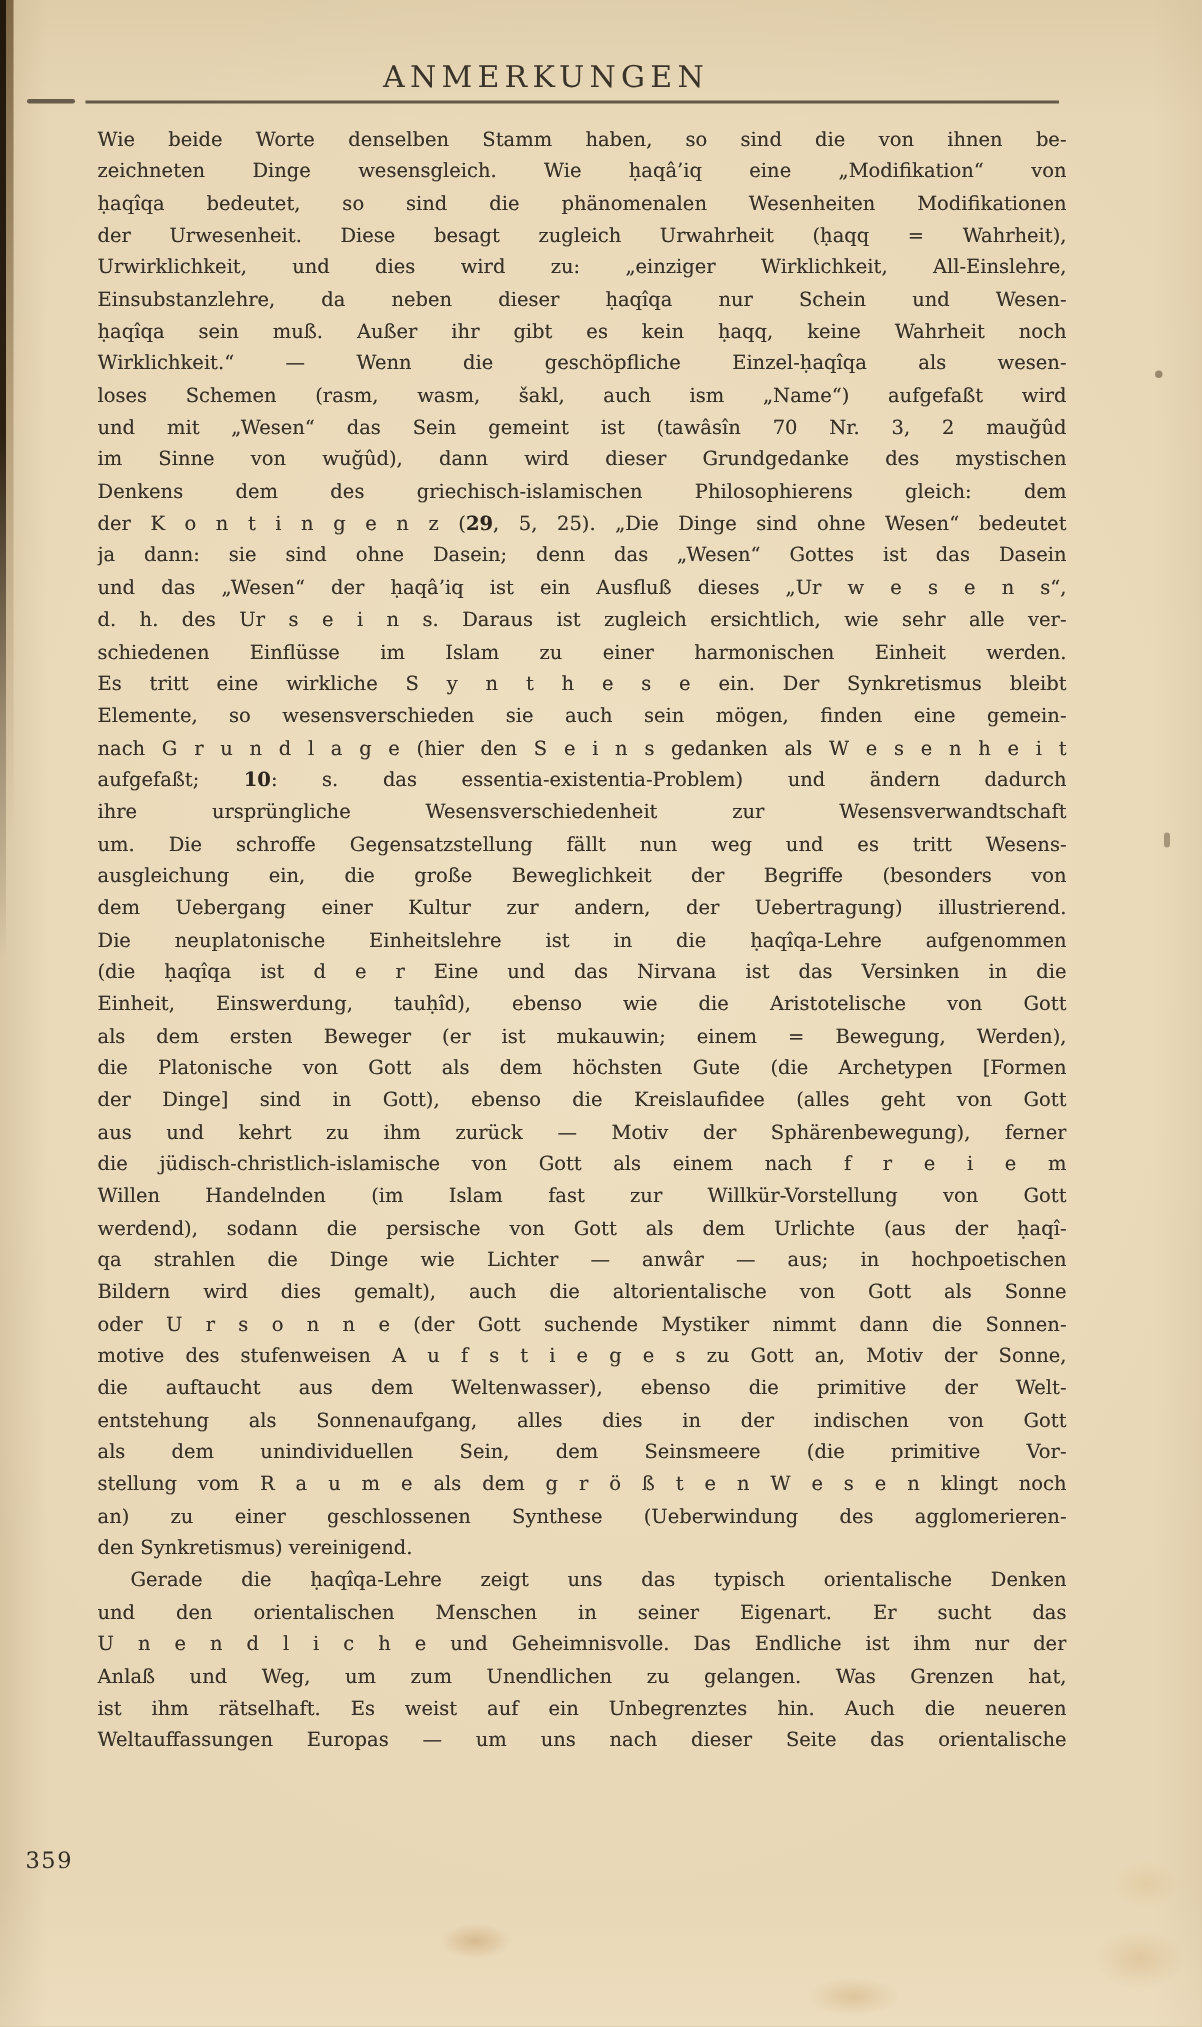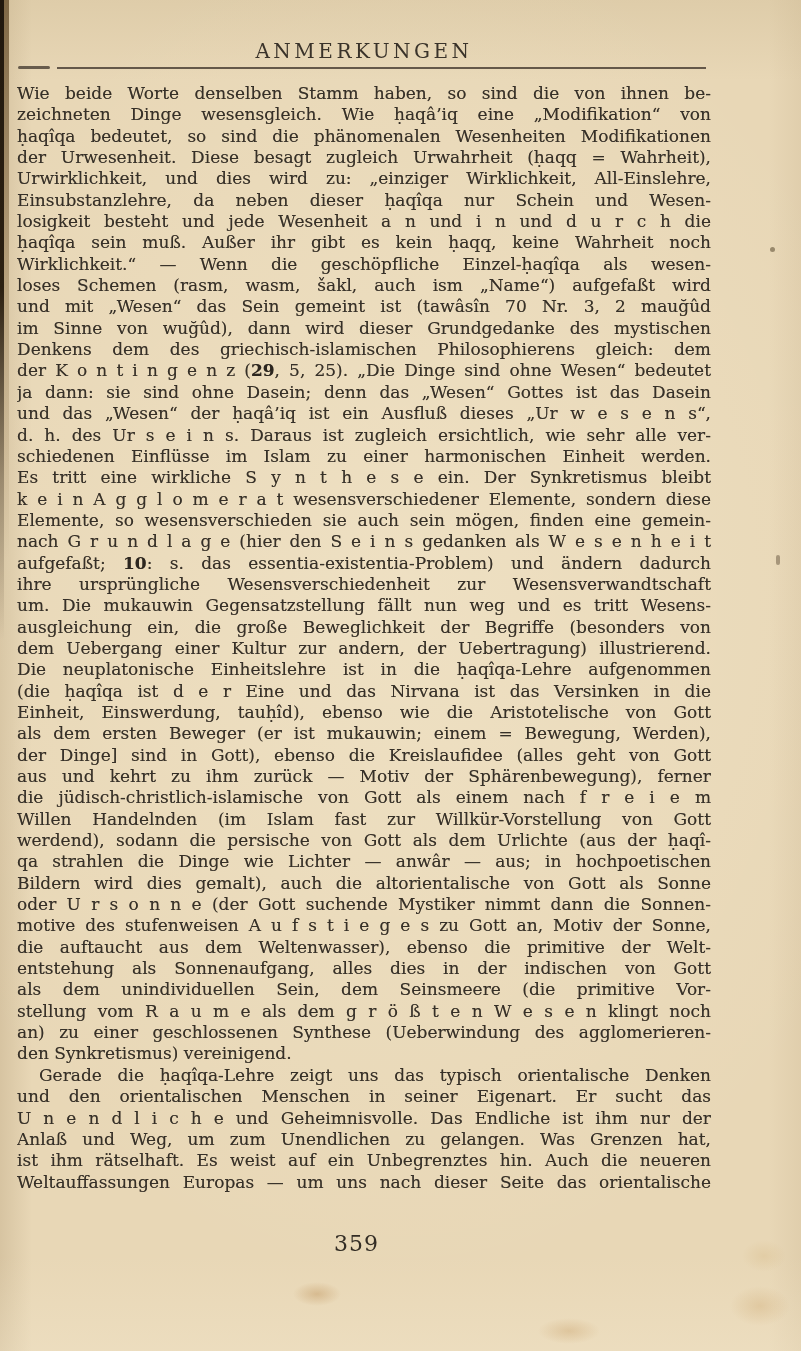--- a/index.html
+++ b/index.html
@@ -21,31 +21,32 @@
     background:linear-gradient(to bottom,rgba(112,88,54,.85) 0%,rgba(140,112,72,.45) 50%,rgba(140,112,72,0) 100%);}
   .header{
     position:absolute;top:39px;left:17px;width:694px;
     text-align:center;font-size:20px;letter-spacing:3.5px;
     color:#3a332a;white-space:nowrap;
   }
   .rule-short{position:absolute;left:18px;top:66px;width:32px;height:3px;background:#51463a;border-radius:2px;opacity:.85;}
   .rule-long{position:absolute;left:57px;top:67px;width:649px;height:2px;background:#554a3d;opacity:.9;}
   .body-text{position:absolute;top:83px;left:17px;width:694px;}
   .line{
-    height:21.35px;line-height:21.35px;font-size:17px;
+    height:21.35px;line-height:21.35px;font-size:13px;
     text-align:justify;text-align-last:justify;-moz-text-align-last:justify;
     overflow:hidden;white-space:normal;
     text-shadow:0 0 .4px rgba(46,36,24,.45);
+    margin-left:48px;
   }
   .line.flush{text-align-last:left;-moz-text-align-last:left;}
   .line.indent{text-indent:22px;}
   .line b{font-weight:bold;color:#2c261f;}
   .page-number{
     position:absolute;top:1231px;left:17px;width:679px;
-    text-align:center;font-size:22px;letter-spacing:1px;color:#332d25;
+    text-align:left;font-size:15px;letter-spacing:1px;color:#332d25;
   }
   .stain{position:absolute;border-radius:50%;}
   .stain.s1{left:293px;top:1282px;width:48px;height:24px;background:radial-gradient(closest-side,rgba(186,140,82,.40),rgba(186,140,82,0));}
   .stain.s2{left:538px;top:1318px;width:62px;height:26px;background:radial-gradient(closest-side,rgba(196,154,96,.34),rgba(196,154,96,0));}
   .stain.s3{left:730px;top:1286px;width:60px;height:40px;background:radial-gradient(closest-side,rgba(204,166,110,.34),rgba(204,166,110,0));}
   .stain.s4{left:742px;top:1240px;width:44px;height:32px;background:radial-gradient(closest-side,rgba(210,178,122,.28),rgba(210,178,122,0));}
   .speck1{position:absolute;left:770px;top:247px;width:5px;height:5px;border-radius:50%;background:rgba(88,72,48,.55);}
   .speck2{position:absolute;left:776px;top:555px;width:4px;height:10px;border-radius:2px;background:rgba(88,72,48,.45);}
 </style>
 </head>
@@ -59,45 +60,44 @@
   <div class="rule-short"></div>
   <div class="rule-long"></div>
 
   <div class="body-text">
       <div class="line">Wie beide Worte denselben Stamm haben, so sind die von ihnen be-</div>
       <div class="line">zeichneten Dinge wesensgleich. Wie ḥaqâ’iq eine „Modifikation“ von</div>
       <div class="line">ḥaqîqa bedeutet, so sind die phänomenalen Wesenheiten Modifikationen</div>
       <div class="line">der Urwesenheit. Diese besagt zugleich Urwahrheit (ḥaqq = Wahrheit),</div>
       <div class="line">Urwirklichkeit, und dies wird zu: „einziger Wirklichkeit, All-Einslehre,</div>
       <div class="line">Einsubstanzlehre, da neben dieser ḥaqîqa nur Schein und Wesen-</div>
-      <div class="line">losigkeit besteht und jede Wesenheit a n und i n und d u r c h die</div>
       <div class="line">ḥaqîqa sein muß. Außer ihr gibt es kein ḥaqq, keine Wahrheit noch</div>
       <div class="line">Wirklichkeit.“ — Wenn die geschöpfliche Einzel-ḥaqîqa als wesen-</div>
       <div class="line">loses Schemen (rasm, wasm, šakl, auch ism „Name“) aufgefaßt wird</div>
       <div class="line">und mit „Wesen“ das Sein gemeint ist (tawâsîn 70 Nr. 3, 2 mauğûd</div>
       <div class="line">im Sinne von wuğûd), dann wird dieser Grundgedanke des mystischen</div>
       <div class="line">Denkens dem des griechisch-islamischen Philosophierens gleich: dem</div>
       <div class="line">der K o n t i n g e n z (<b>29</b>, 5, 25). „Die Dinge sind ohne Wesen“ bedeutet</div>
       <div class="line">ja dann: sie sind ohne Dasein; denn das „Wesen“ Gottes ist das Dasein</div>
       <div class="line">und das „Wesen“ der ḥaqâ’iq ist ein Ausfluß dieses „Ur w e s e n s“,</div>
       <div class="line">d. h. des Ur s e i n s. Daraus ist zugleich ersichtlich, wie sehr alle ver-</div>
       <div class="line">schiedenen Einflüsse im Islam zu einer harmonischen Einheit werden.</div>
       <div class="line">Es tritt eine wirkliche S y n t h e s e ein. Der Synkretismus bleibt</div>
-      <div class="line">k e i n A g g l o m e r a t wesensverschiedener Elemente, sondern diese</div>
       <div class="line">Elemente, so wesensverschieden sie auch sein mögen, finden eine gemein-</div>
       <div class="line">nach G r u n d l a g e (hier den S e i n s gedanken als W e s e n h e i t</div>
       <div class="line">aufgefaßt; <b>10</b>: s. das essentia-existentia-Problem) und ändern dadurch</div>
       <div class="line">ihre ursprüngliche Wesensverschiedenheit zur Wesensverwandtschaft</div>
-      <div class="line">um. Die mukauwin Gegensatzstellung fällt nun weg und es tritt Wesens-</div>
+      <div class="line">um. Die schroffe Gegensatzstellung fällt nun weg und es tritt Wesens-</div>
       <div class="line">ausgleichung ein, die große Beweglichkeit der Begriffe (besonders von</div>
       <div class="line">dem Uebergang einer Kultur zur andern, der Uebertragung) illustrierend.</div>
       <div class="line">Die neuplatonische Einheitslehre ist in die ḥaqîqa-Lehre aufgenommen</div>
       <div class="line">(die ḥaqîqa ist d e r Eine und das Nirvana ist das Versinken in die</div>
       <div class="line">Einheit, Einswerdung, tauḥîd), ebenso wie die Aristotelische von Gott</div>
       <div class="line">als dem ersten Beweger (er ist mukauwin; einem = Bewegung, Werden),</div>
+      <div class="line">die Platonische von Gott als dem höchsten Gute (die Archetypen [Formen</div>
       <div class="line">der Dinge] sind in Gott), ebenso die Kreislaufidee (alles geht von Gott</div>
       <div class="line">aus und kehrt zu ihm zurück — Motiv der Sphärenbewegung), ferner</div>
       <div class="line">die jüdisch-christlich-islamische von Gott als einem nach f r e i e m</div>
       <div class="line">Willen Handelnden (im Islam fast zur Willkür-Vorstellung von Gott</div>
       <div class="line">werdend), sodann die persische von Gott als dem Urlichte (aus der ḥaqî-</div>
       <div class="line">qa strahlen die Dinge wie Lichter — anwâr — aus; in hochpoetischen</div>
       <div class="line">Bildern wird dies gemalt), auch die altorientalische von Gott als Sonne</div>
       <div class="line">oder U r s o n n e (der Gott suchende Mystiker nimmt dann die Sonnen-</div>
       <div class="line">motive des stufenweisen A u f s t i e g e s zu Gott an, Motiv der Sonne,</div>
       <div class="line">die auftaucht aus dem Weltenwasser), ebenso die primitive der Welt-</div>

